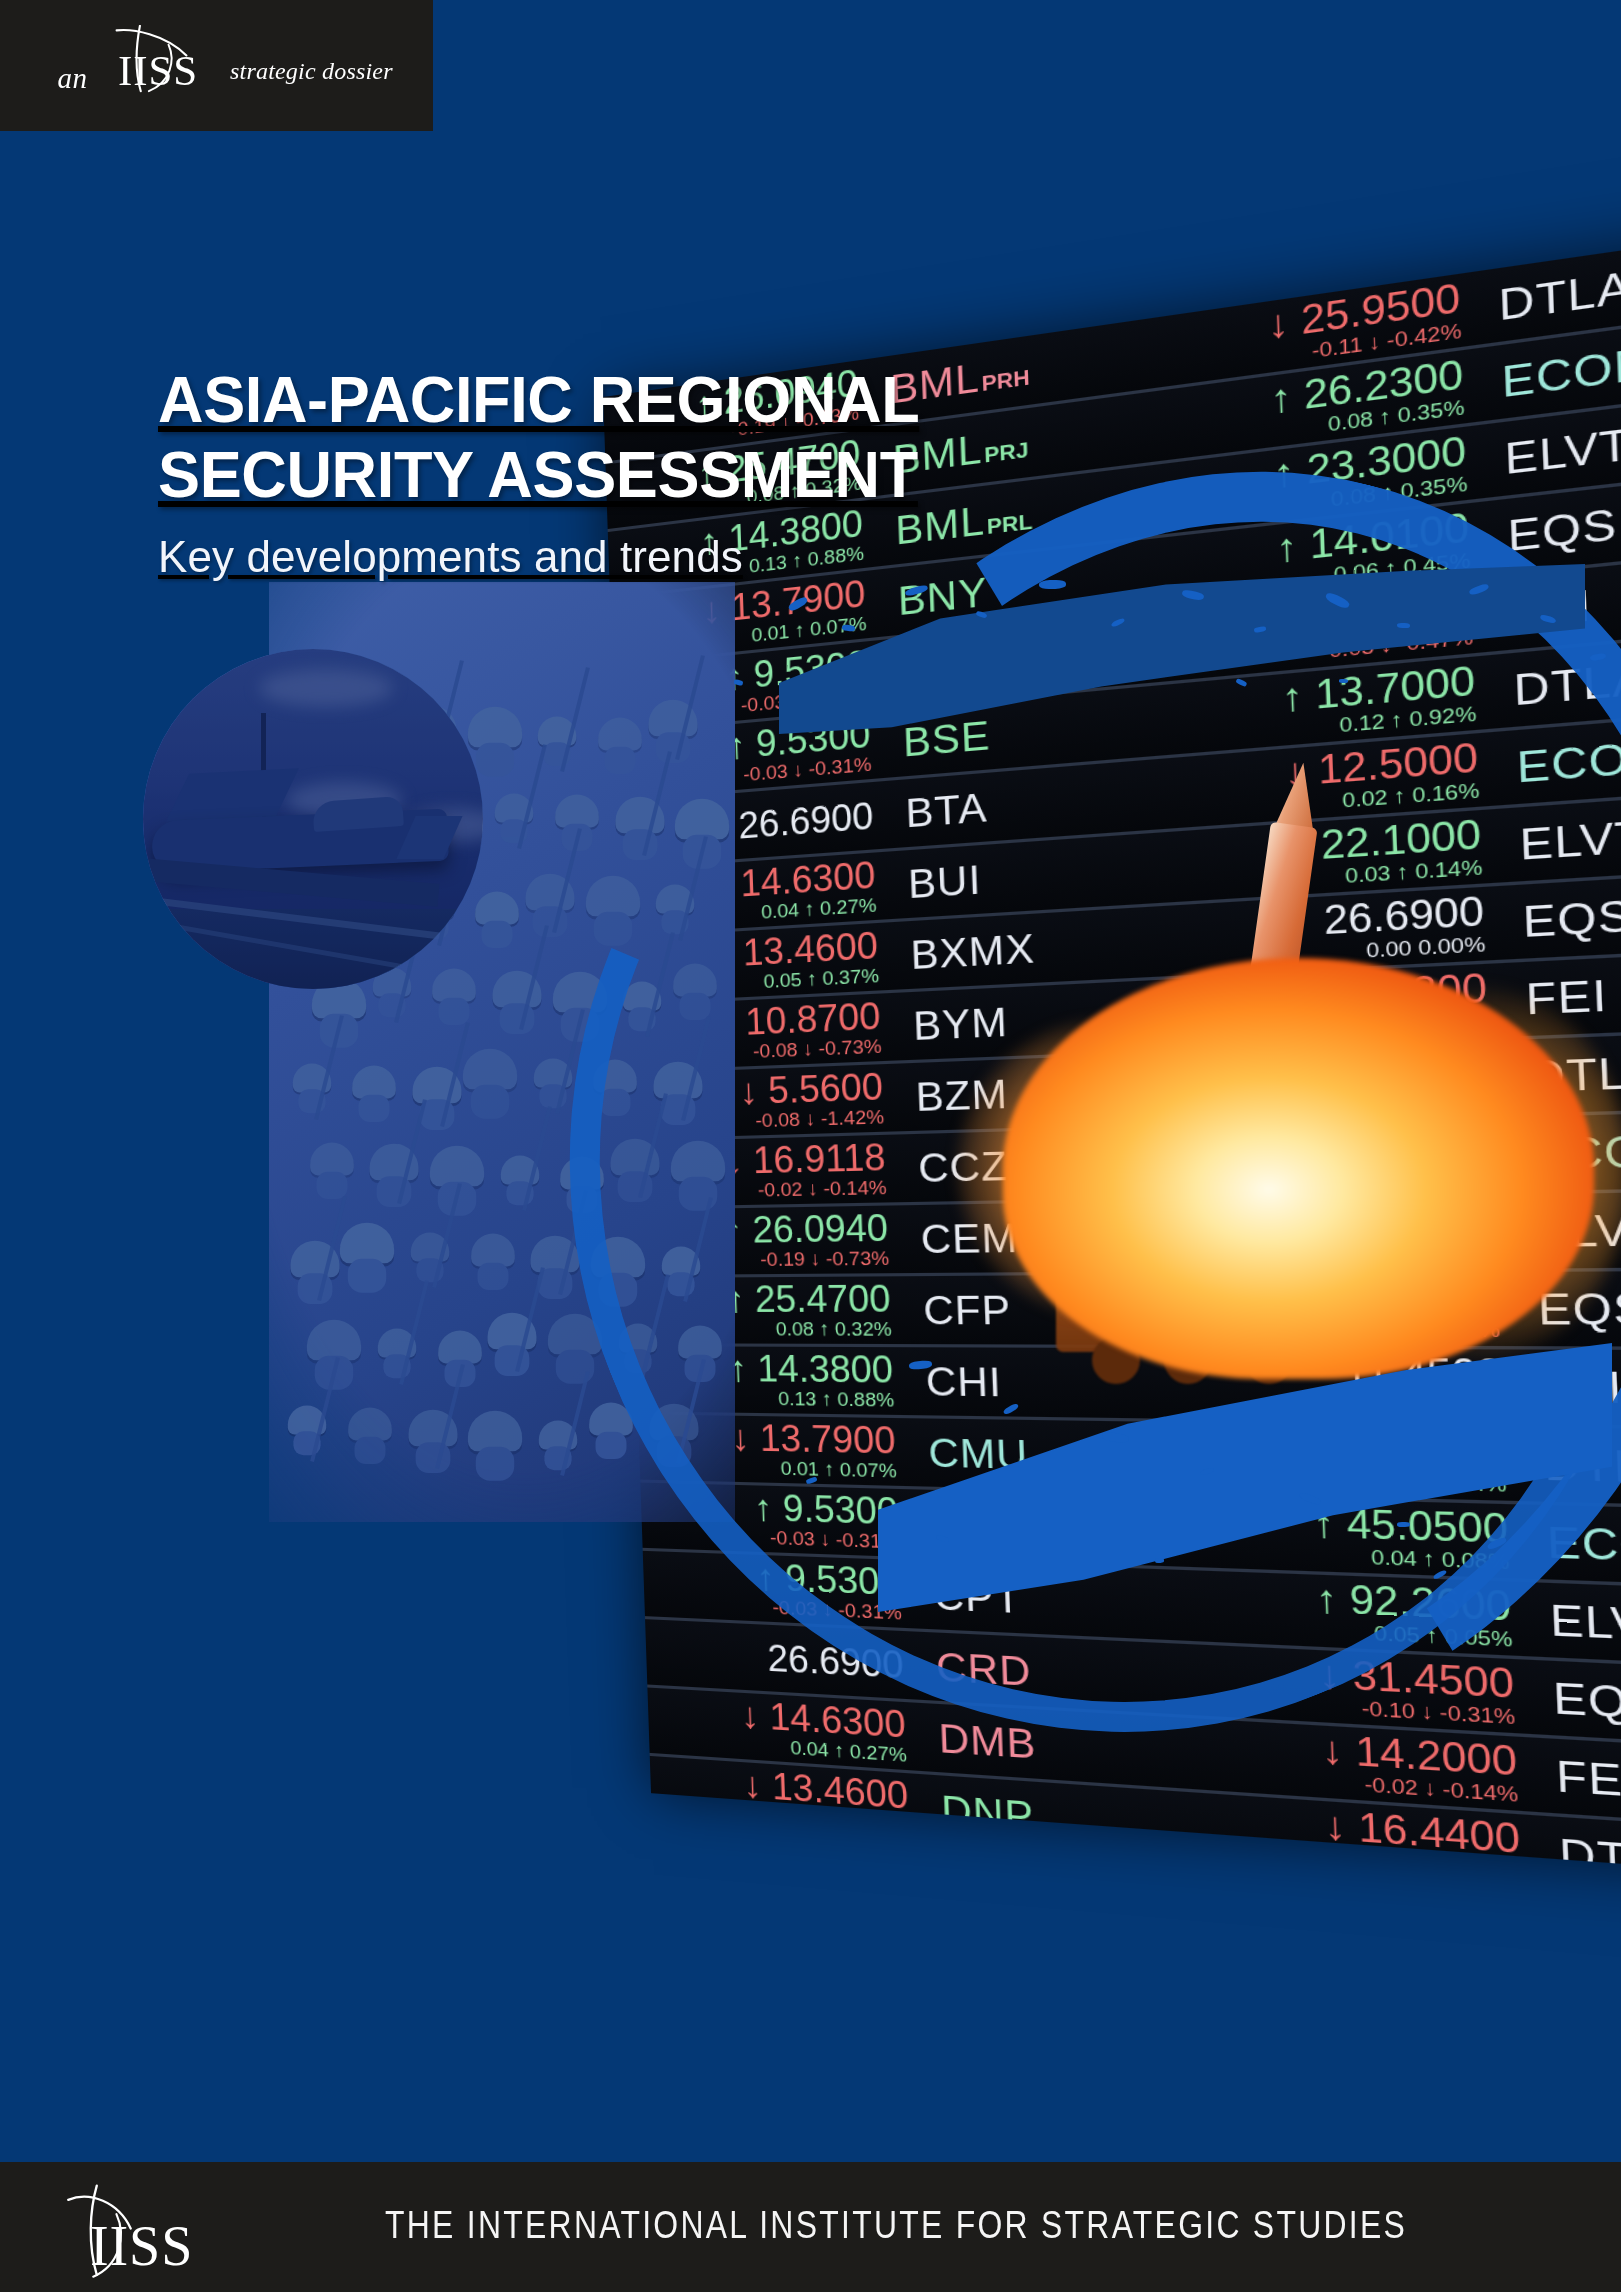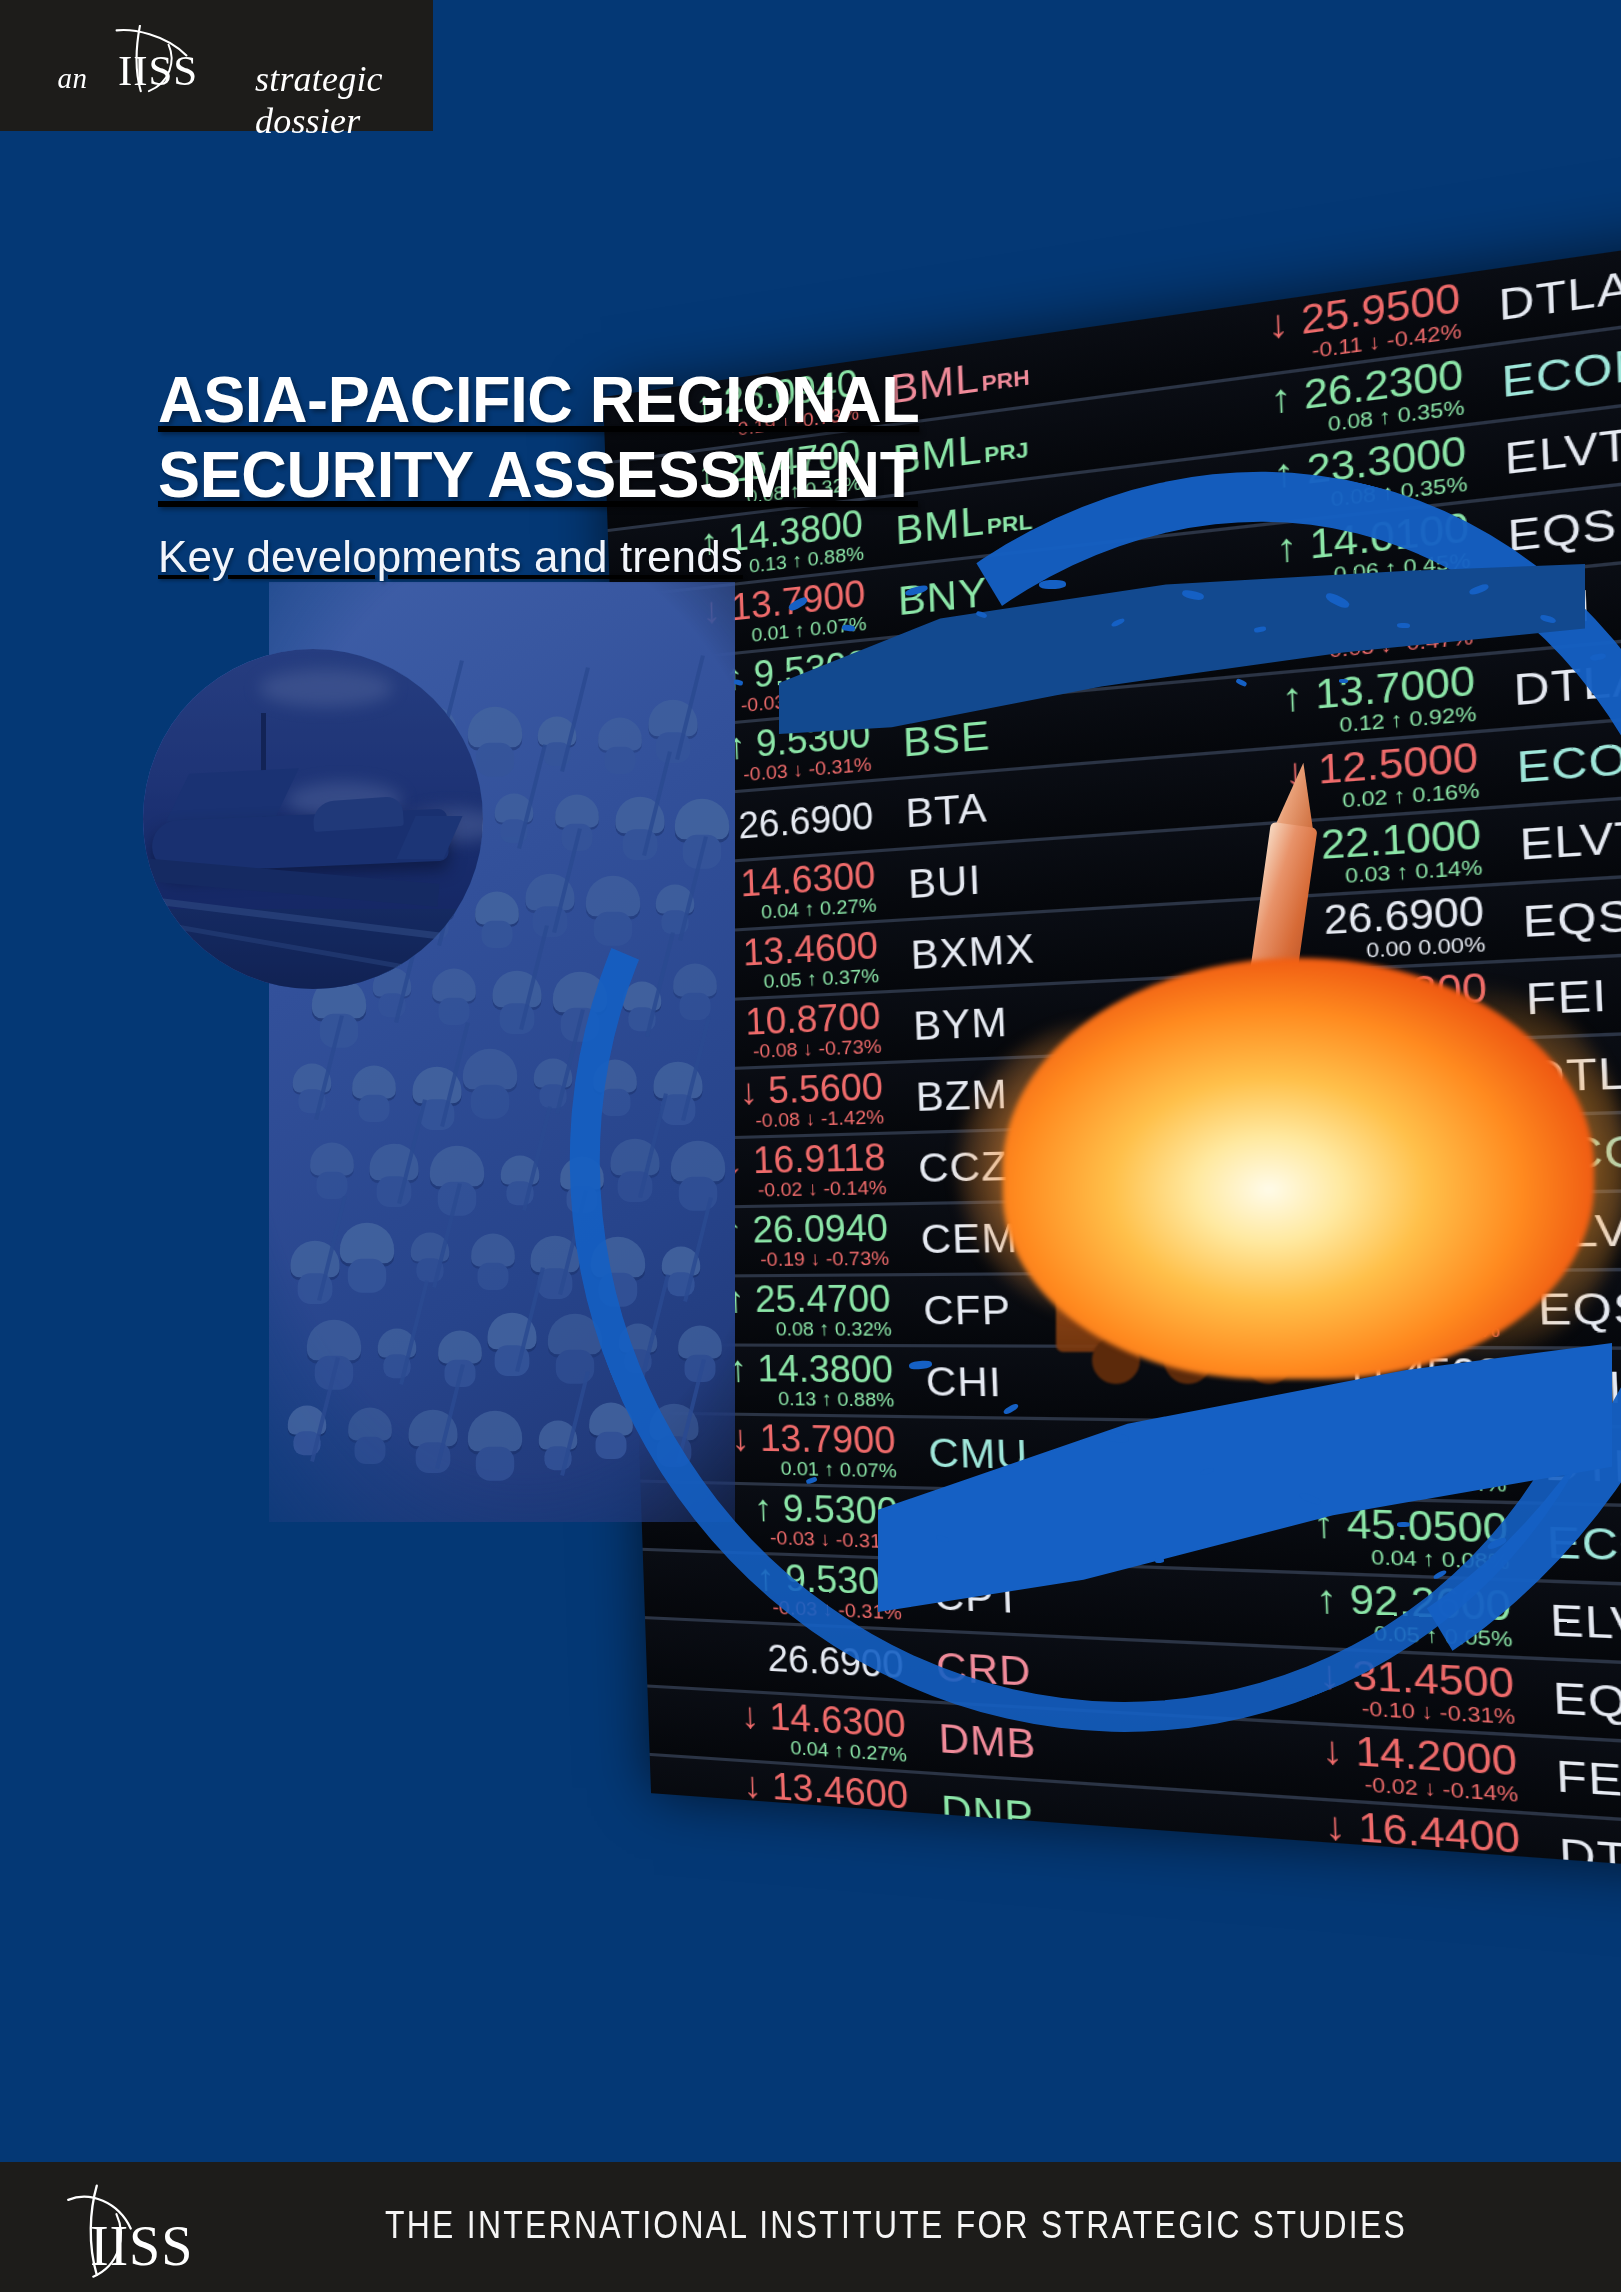--- a/index.html
+++ b/index.html
@@ -57,25 +57,25 @@
   }
   .banner-swoosh {
     position: absolute;
     left: 68px;
     top: 5.4px;
     width: 86px;
     height: 68px;
   }
   .banner-strategic {
     position: absolute;
-    left: 210px;
+    left: 185px;
     top: 38px;
     font-family: "Liberation Serif", serif;
     font-style: italic;
-    font-size: 36px;
+    font-size: 24px;
     color: #ffffff;
     letter-spacing: 0.2px;
   }
 
   
   #title-block {
     position: absolute;
     left: 158px;
     top: 362px;
     z-index: 35;

